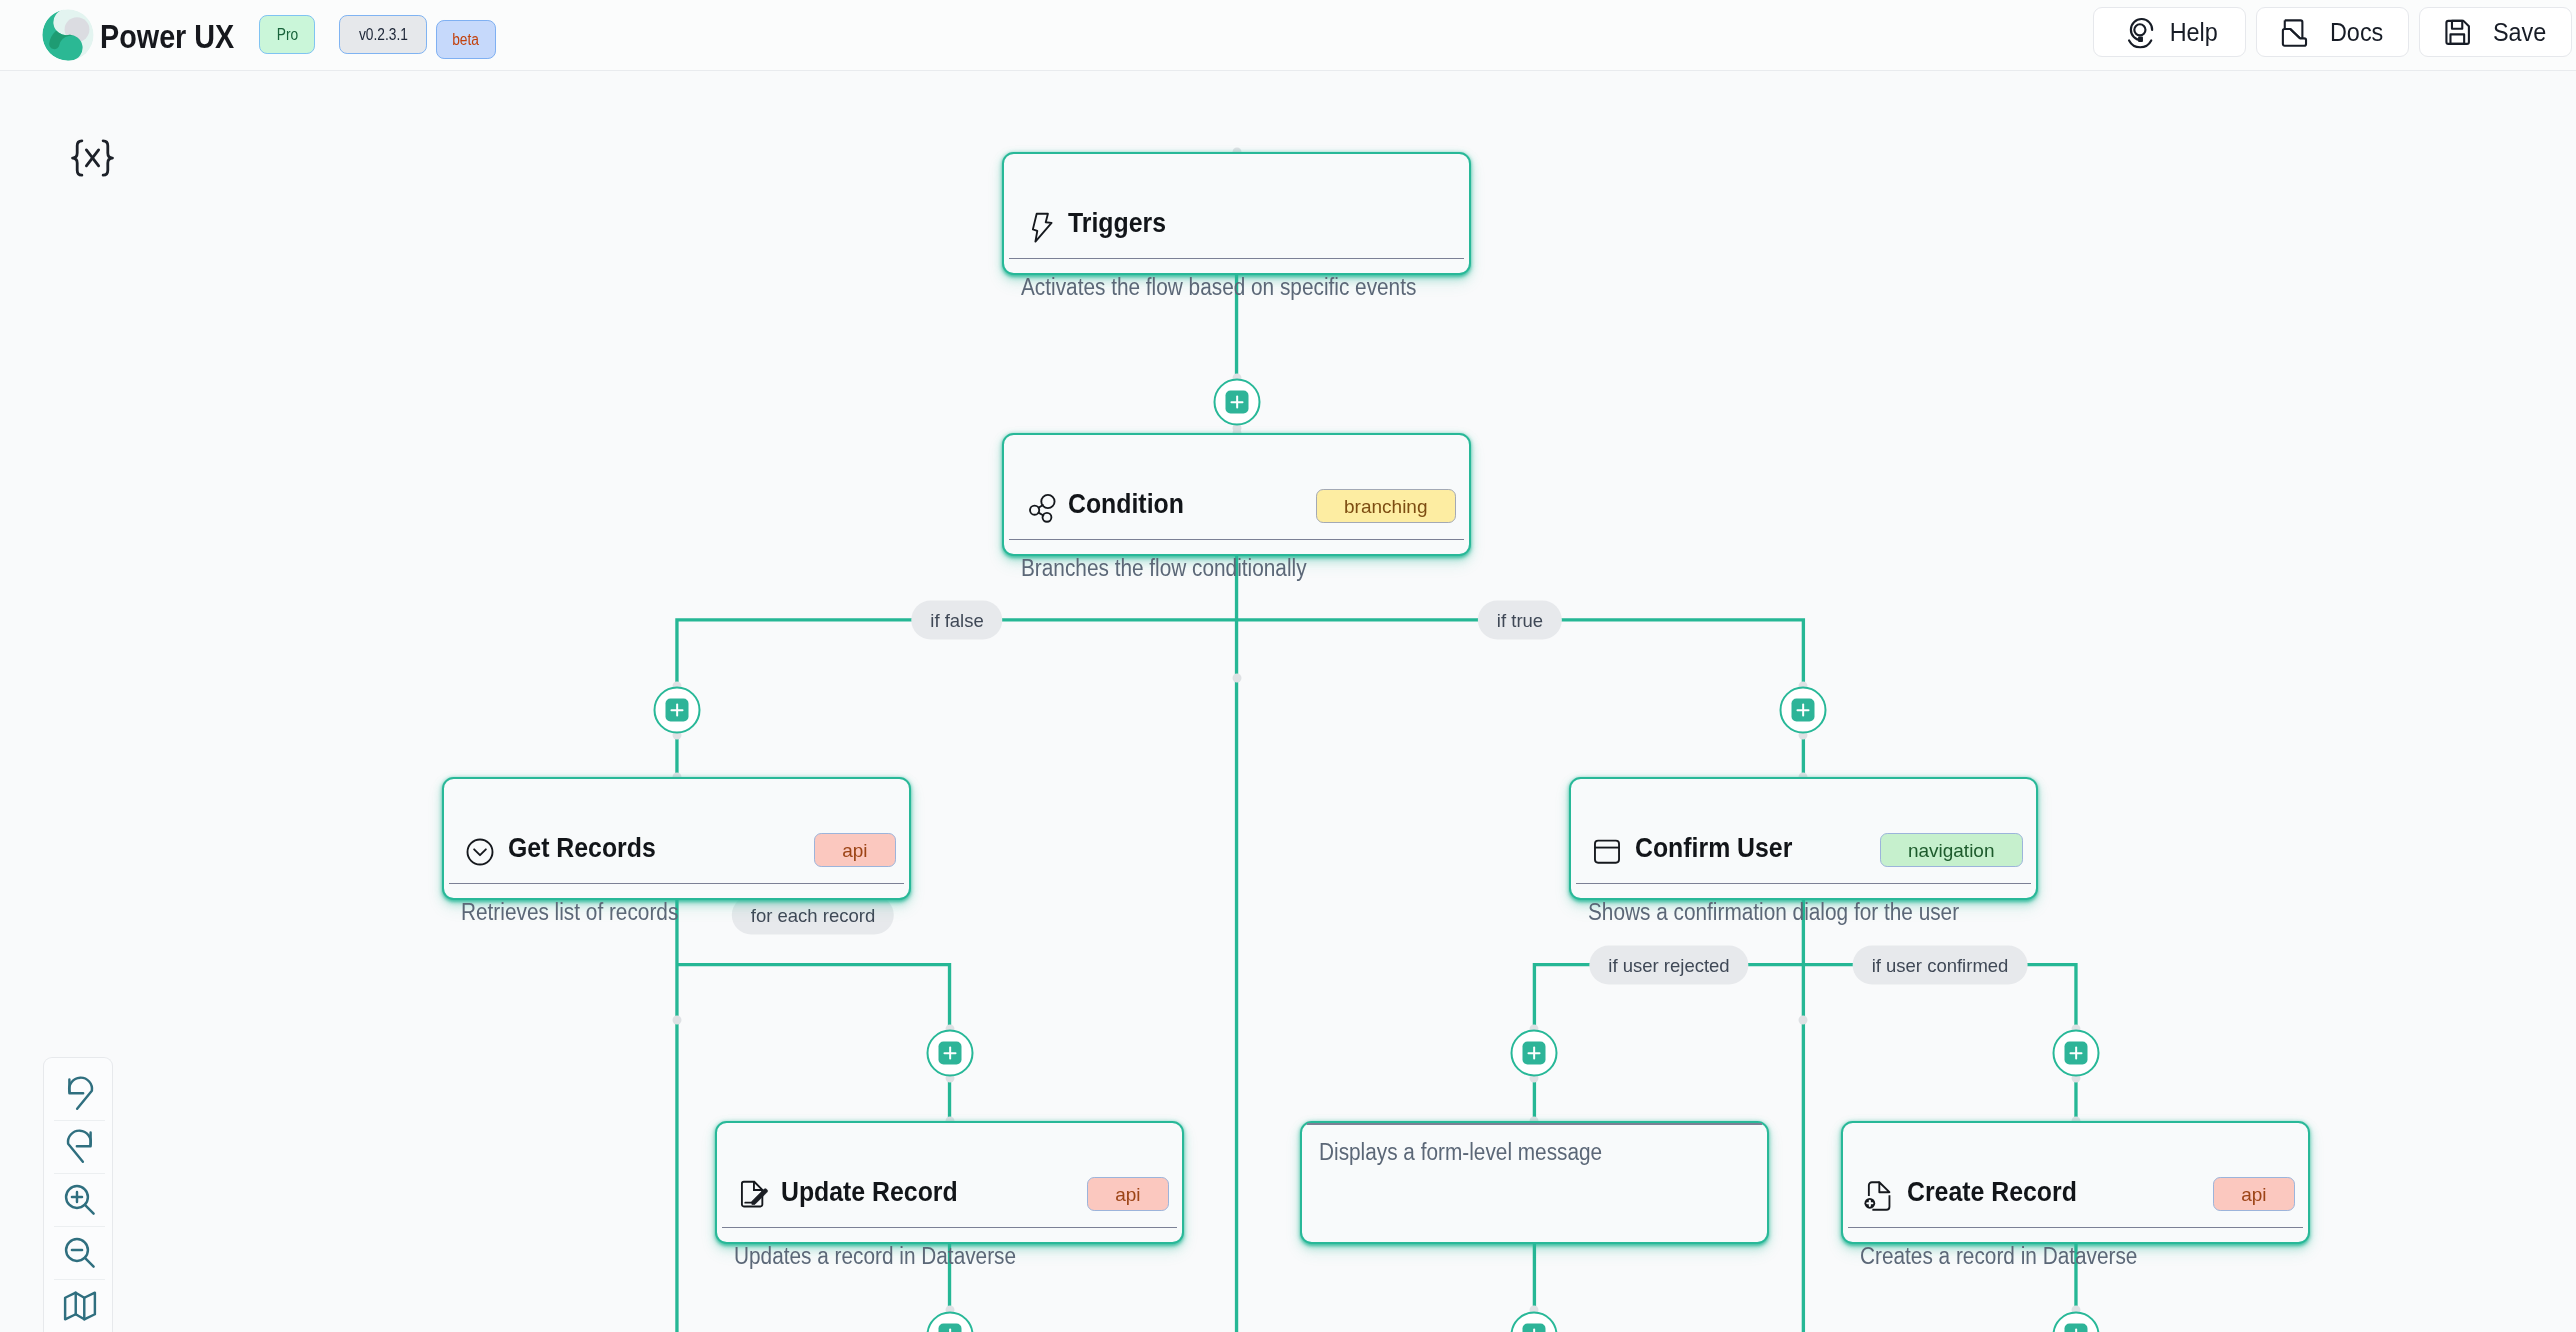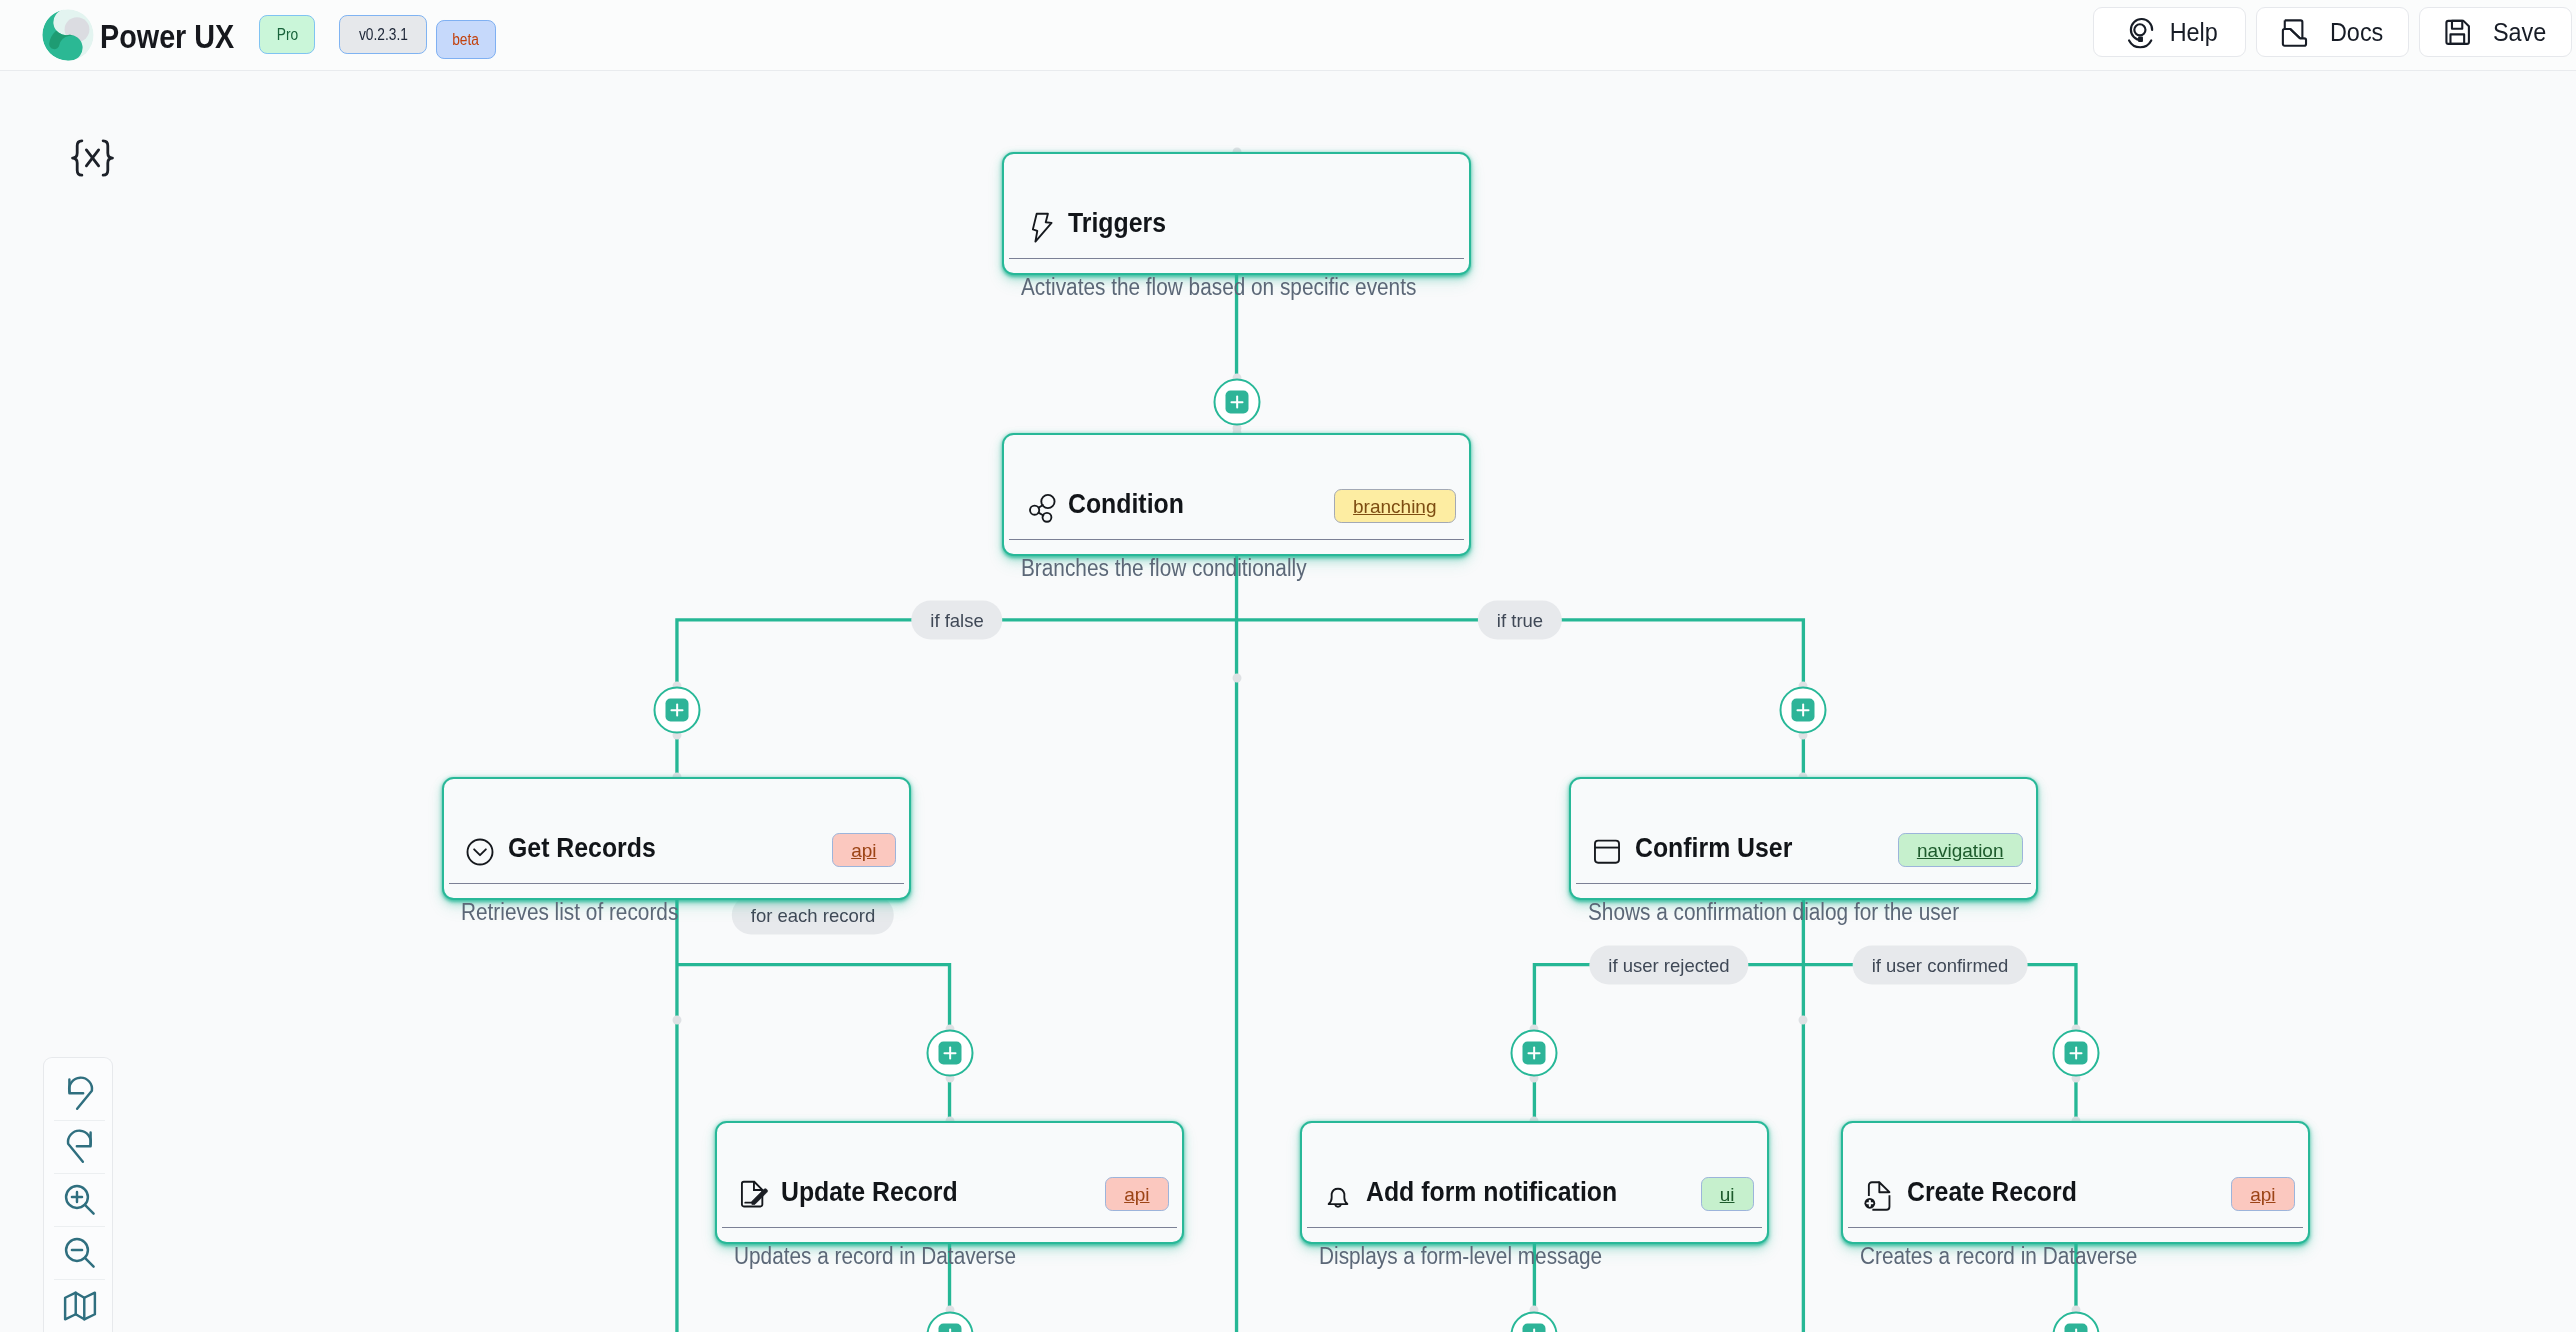--- a/index.html
+++ b/index.html
@@ -63,23 +63,22 @@
     box-shadow: 0 1.8px 3.6px rgba(40,184,152,0.85), 0 3.6px 8.1px rgba(40,184,152,0.35), 0 7.2px 16.2px rgba(40,184,152,0.12);
     padding: 0 13.5px 0 17px;
     z-index: 10;
   }
   .node-head { display:flex; align-items:flex-start; height:67px; position:relative; top:10px; margin-bottom:-7.2px;margin-top:44px; }
   .node-icon { width:38px; height:38px; flex:none; margin-right:9px; display:block; }
   .node-title { font-size:27px; font-weight:700; color:#121519; white-space:nowrap;
                 transform:scaleX(0.92); transform-origin:left center; }
   .node-badge {
     margin-left:auto; font-size:19px; border-radius:7.2px; border:1.3px solid #9cb4db;
-    padding:0 18px; height:34px; display:flex; align-items:center; line-height:1;
+    padding:0 27px; height:34px; display:flex; align-items:center; line-height:1;
     justify-content:center;
-    text-decoration:underline;
   }
   .badge-api { background:#fbc8bf; color:#9c4416; }
   .badge-ui { background:#c6f0cd; color:#1d5b2c; }
   .badge-navigation { background:#c6f0cd; color:#1d5b2c; }
   .badge-branching { background:#fdeda2; color:#7d4d12; border-color:#a3a9b5; }
   .node-rule { height:1.5px; background:#7b8095; margin-left:-11.7px; margin-right:-8.1px; }
   .node-desc { font-size:23.5px; color:#5b6777; padding-top:14.4px; white-space:nowrap;
                transform:scaleX(0.885); transform-origin:left center; }
 
   
@@ -265,28 +264,20 @@
               <path d="M7.1 16.2h3.9" stroke-linecap="round"></path>
               <path d="M11.3 17.3 11.25 15.4 18.9 7.75a1.35 1.35 0 0 1 1.9 1.9L13.15 17.3Z" fill="#1b1e24" stroke="#1b1e24" stroke-width="0.45" stroke-linejoin="round"></path>
             </svg>
             <span class="node-title">Update Record</span>
             <span class="node-badge badge-api">api</span>
           </div>
           <div class="node-rule"></div>
           <div class="node-desc">Updates a record in Dataverse</div>
         </div>
         <div class="node" style="left: 1300px; top: 1050px; width: 469px; height: 123px;">
-          <div class="node-head">
-            <svg class="node-icon" viewBox="0 0 24 24" fill="none" stroke="#15181d" stroke-width="1.18">
-              <path d="M6.1 17.1h11.8c-1.4-1.2-1.9-2.2-1.9-4v-2.5a4.1 4.1 0 0 0-8 0v2.5c0 1.8-0.5 2.8-1.9 4z" stroke-linejoin="round"></path>
-              <path d="M10.2 17.5a1.9 1.9 0 0 0 3.6 0"></path>
-            </svg>
-            <span class="node-title">Add form notification</span>
-            <span class="node-badge badge-ui">ui</span>
-          </div>
           <div class="node-rule"></div>
           <div class="node-desc">Displays a form-level message</div>
         </div>
         <div class="node" style="left: 1841px; top: 1050px; width: 469px; height: 123px;">
           <div class="node-head">
             <svg class="node-icon" viewBox="0 0 24 24" fill="none" stroke="#15181d" stroke-width="1.18">
               <path d="M18.6 11.6V18.8a1.9 1.9 0 0 1-1.9 1.9H7.8"></path>
               <path d="M5.6 12.0V5.2a1.9 1.9 0 0 1 1.9-1.9h4.7"></path>
               <path d="M12.2 3.3 18.6 9.6h-6.4z" stroke-linejoin="round"></path>
               <circle cx="6.2" cy="16.6" r="3.4" fill="#15181d" stroke="none"></circle>

